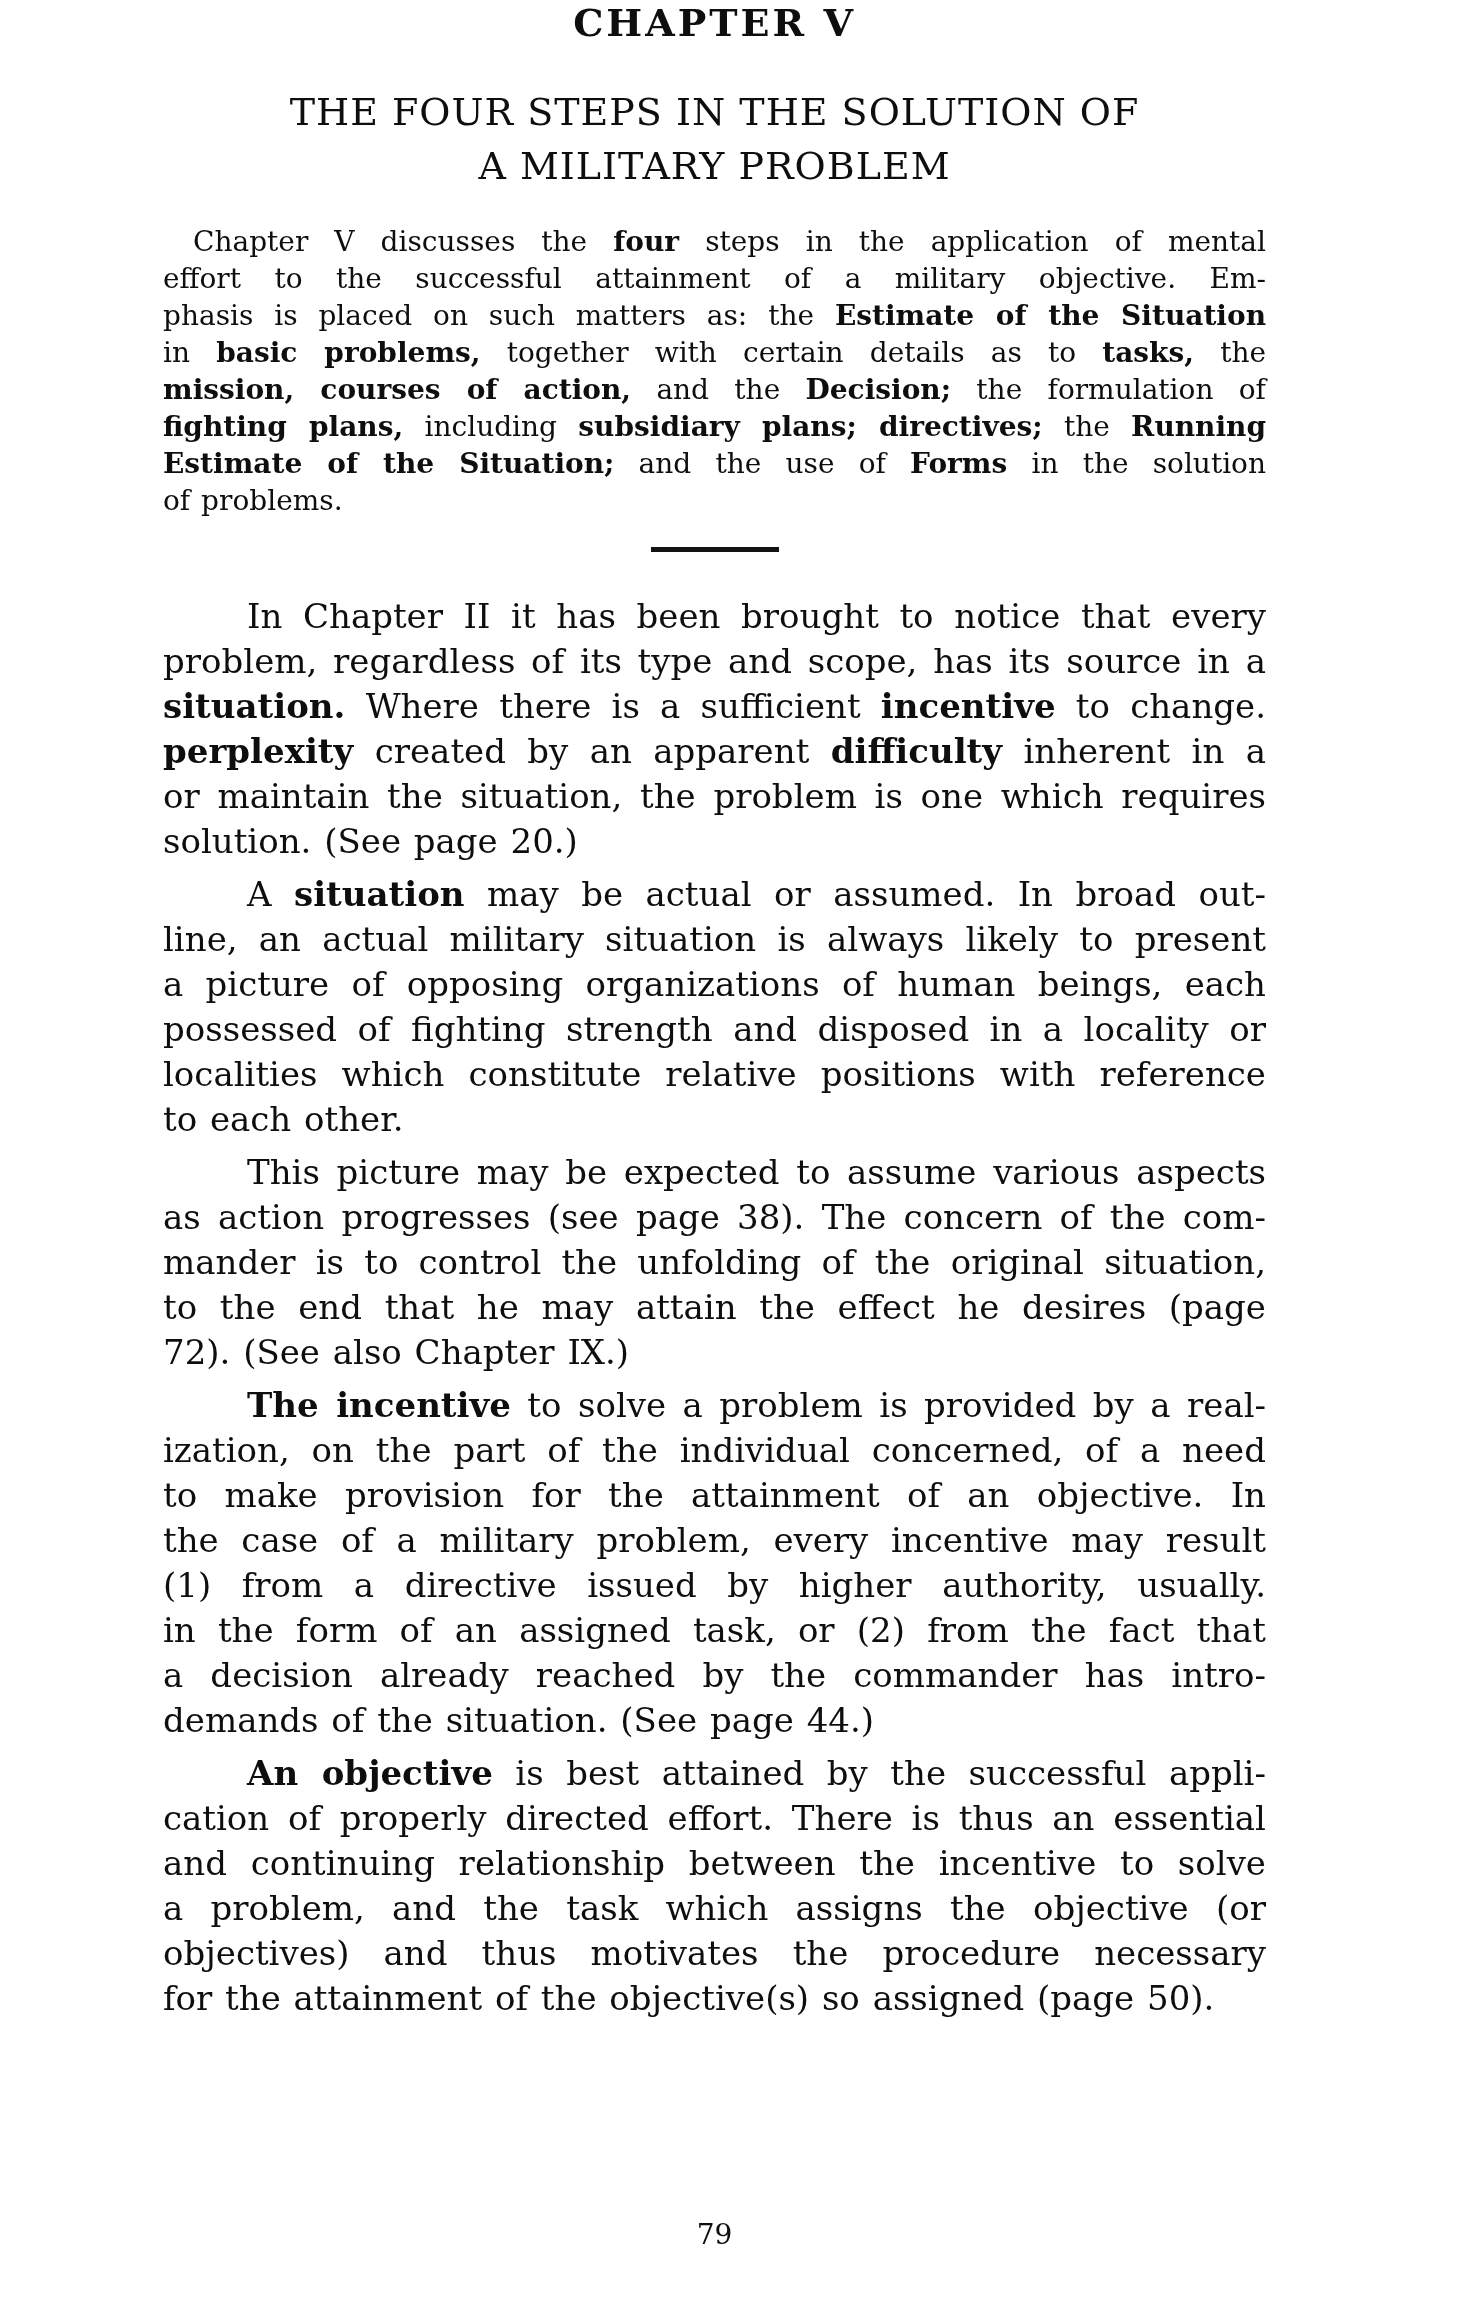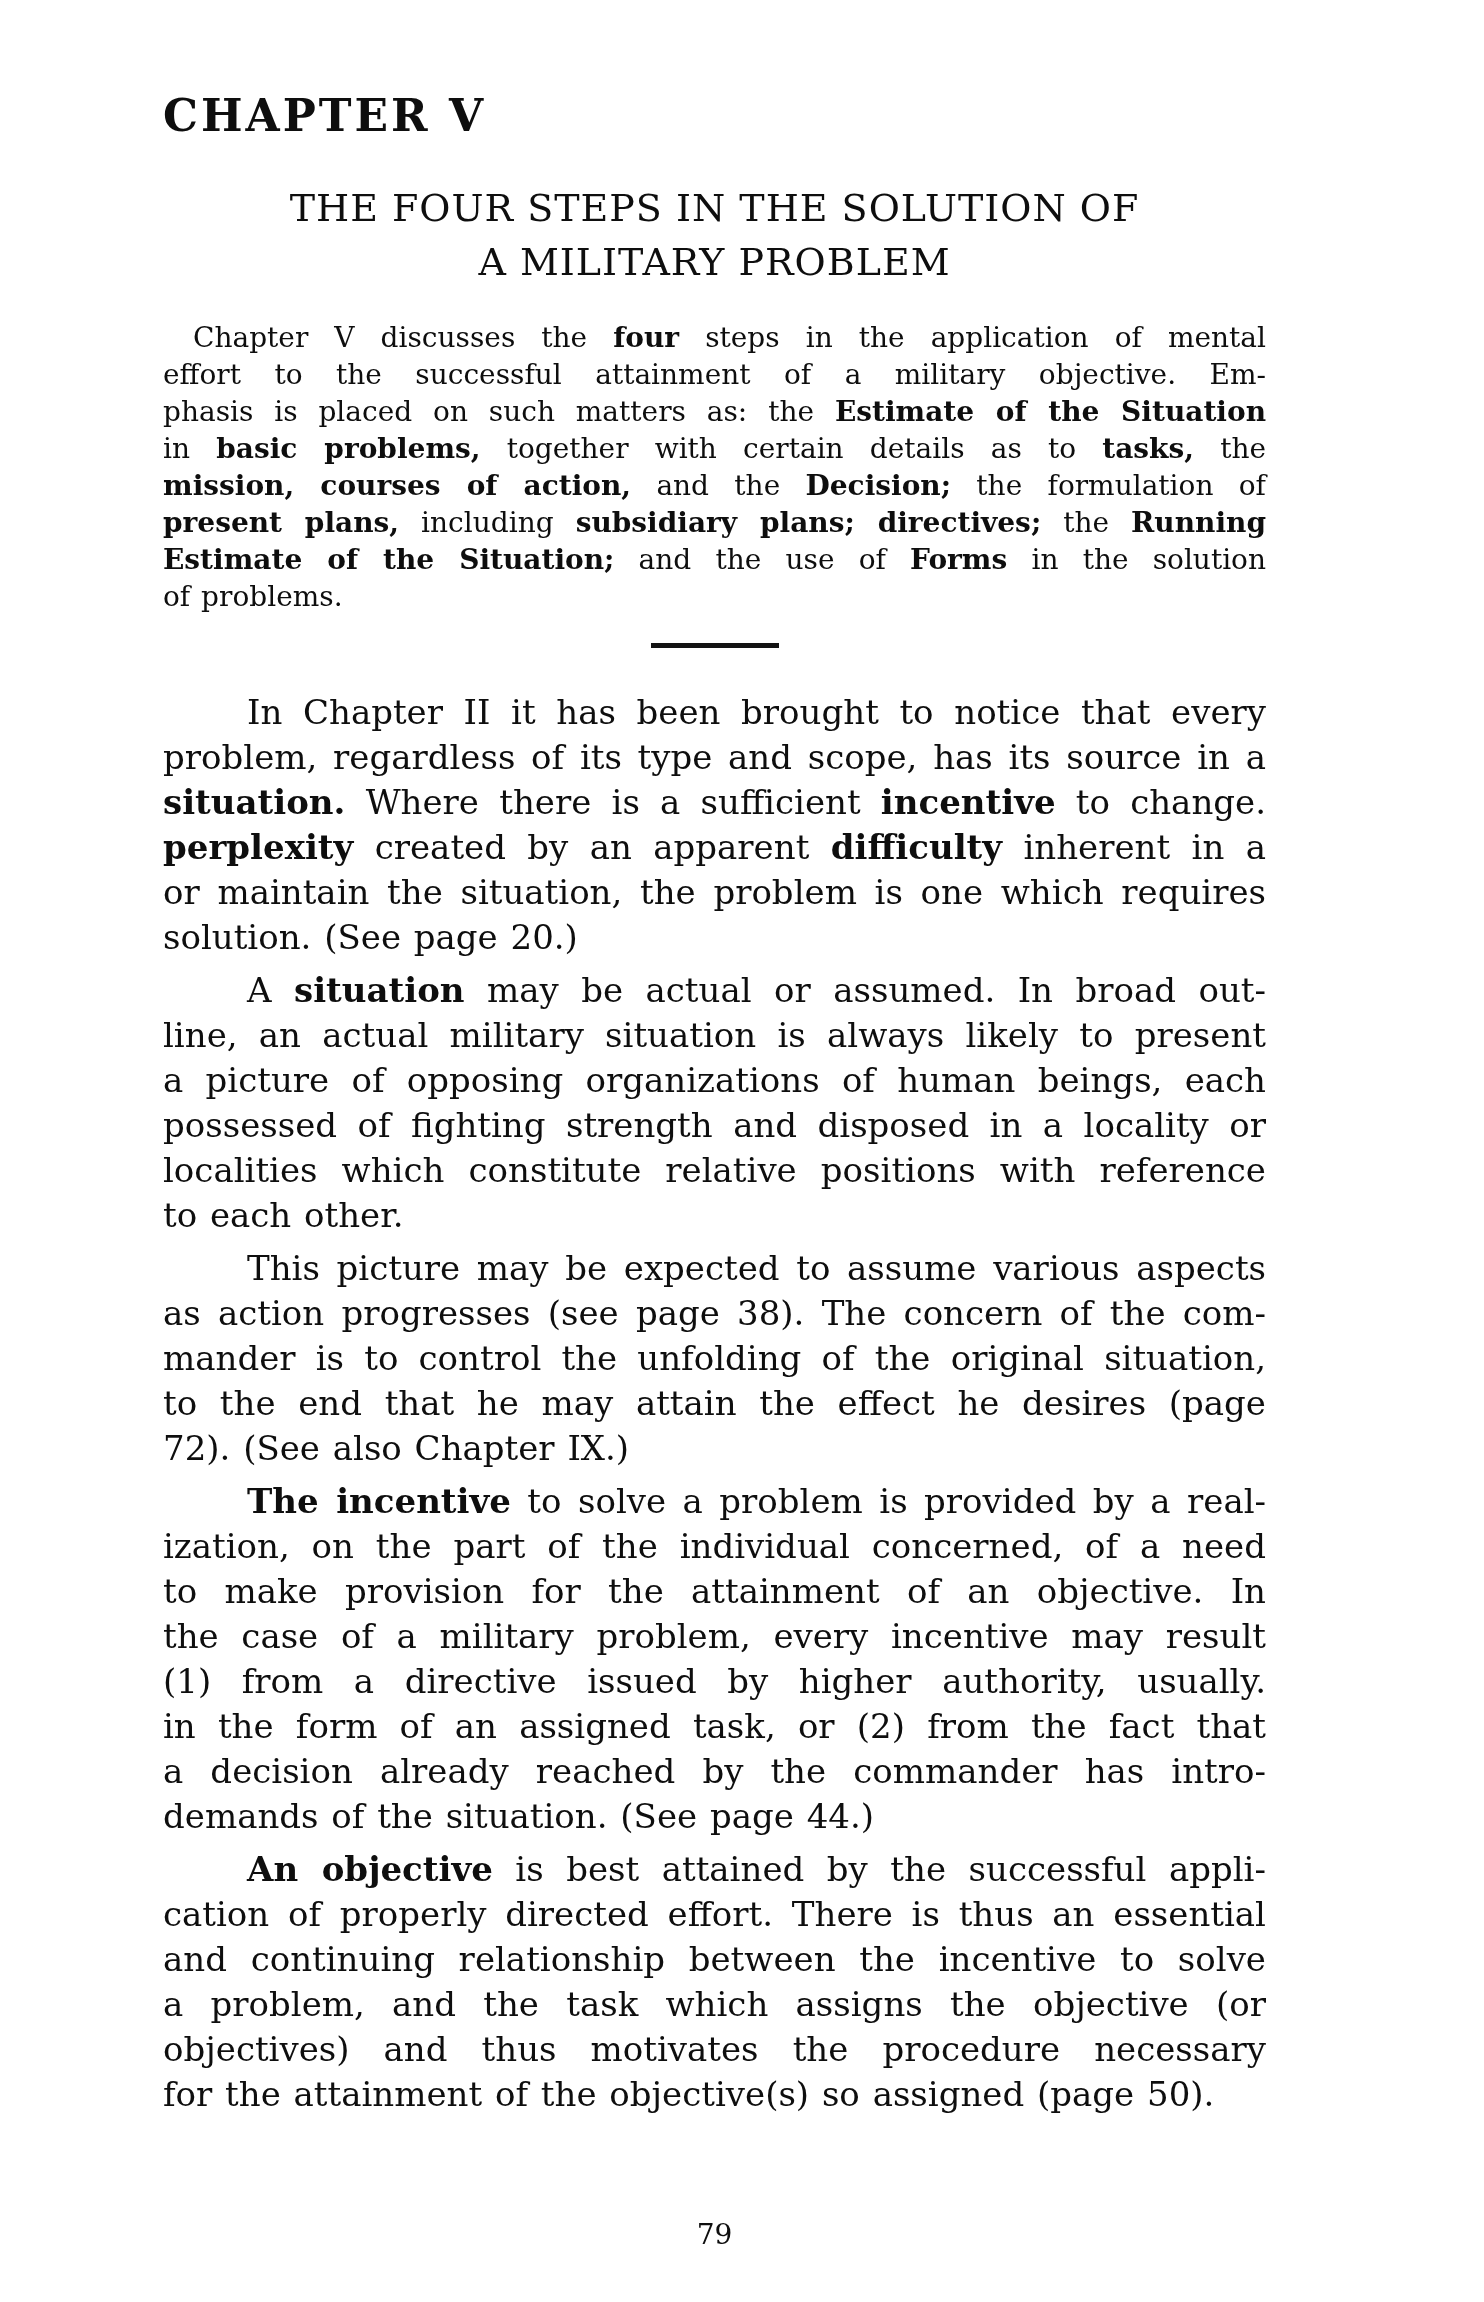--- a/index.html
+++ b/index.html
@@ -12,24 +12,23 @@
     font-family: "DejaVu Serif", "Liberation Serif", serif;
     overflow: hidden;
   }
   .column {
     position: absolute;
     left: 163px;
     top: 0;
     width: 1103px;
   }
   .chapter-label {
-    margin-top: 90px;
-    text-align: left;
+    text-align: center;
     font-weight: bold;
-    font-size: 44px;
+    font-size: 38px;
     letter-spacing: 3px;
     white-space: nowrap;
   }
   .title {
     margin-top: 40px;
     text-align: center;
     font-weight: normal;
     font-size: 38px;
     line-height: 54px;
     letter-spacing: 1px;
@@ -79,21 +78,21 @@
     <div class="title">
       <div>THE FOUR STEPS IN THE SOLUTION OF</div>
       <div>A MILITARY PROBLEM</div>
     </div>
     <div class="abstract">
         <div class="line first">Chapter V discusses the <b>four</b> steps in the application of mental</div>
         <div class="line">effort to the successful attainment of a military objective. Em-</div>
         <div class="line">phasis is placed on such matters as: the <b>Estimate of the Situation</b></div>
         <div class="line">in <b>basic problems,</b> together with certain details as to <b>tasks,</b> the</div>
         <div class="line"><b>mission, courses of action,</b> and the <b>Decision;</b> the formulation of</div>
-        <div class="line"><b>present plans,</b> including <b>subsidiary plans; directives;</b> the <b>Running</b></div>
+        <div class="line"><b>fighting plans,</b> including <b>subsidiary plans; directives;</b> the <b>Running</b></div>
         <div class="line"><b>Estimate of the Situation;</b> and the use of <b>Forms</b> in the solution</div>
         <div class="line lastline">of problems.</div>
       </div>
     <div class="divider"></div>
     <div class="body-text">
         <div class="para">
           <div class="line first">In Chapter II it has been brought to notice that every</div>
           <div class="line">problem, regardless of its type and scope, has its source in a</div>
           <div class="line"><b>situation.</b> Where there is a sufficient <b>incentive</b> to change.</div>
           <div class="line"><b>perplexity</b> created by an apparent <b>difficulty</b> inherent in a</div>

